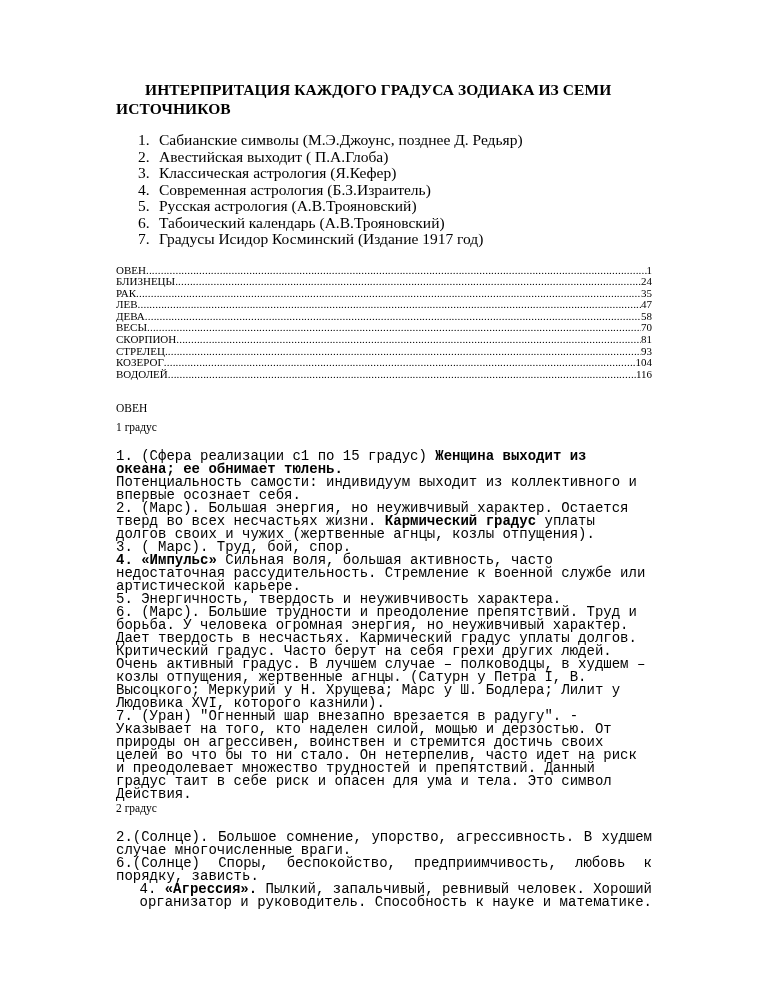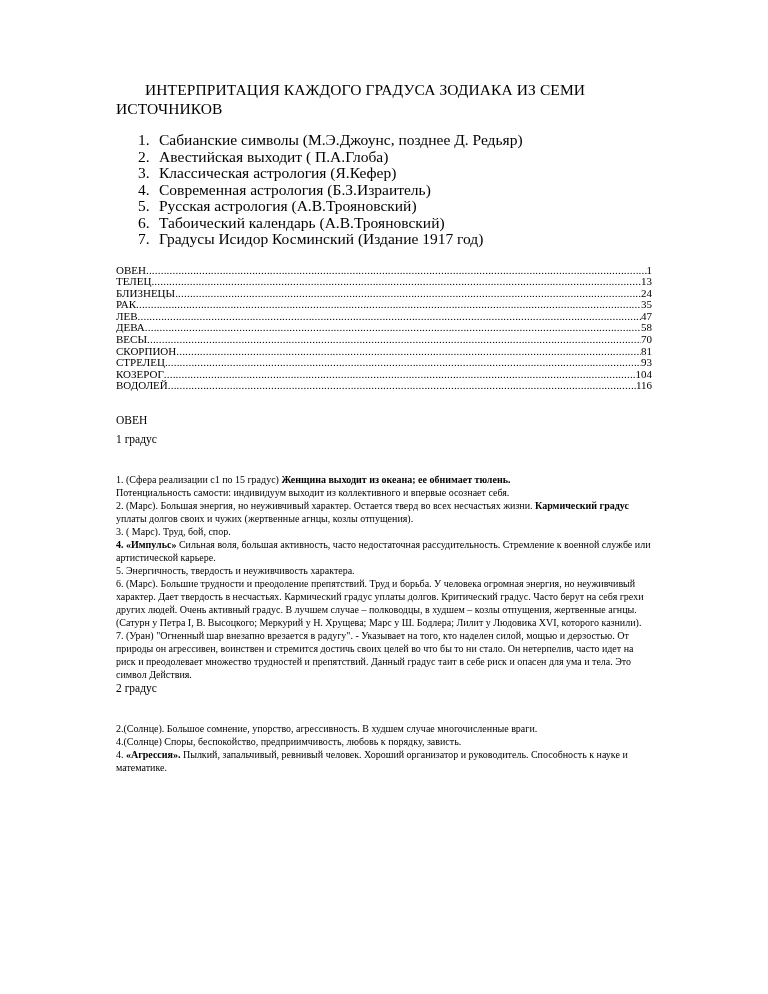--- a/index.html
+++ b/index.html
@@ -4,40 +4,40 @@
   <style>
     html, body { margin: 0; padding: 0; background: #ffffff; }
     body {
       width: 768px; height: 994px; overflow: hidden; position: relative;
       font-family: "Liberation Serif", "DejaVu Serif", serif;
       color: #000;
     }
     .page { position: absolute; left: 116px; top: 80px; width: 536px; }
     .title {
       font-size: 15.5px; line-height: 19px; margin: 0;
-      text-indent: 29px; font-weight: normal;
+      text-indent: 29px; font-weight: bold;
       letter-spacing: 0.1px;
     }
     .sources {
       list-style: none; margin: 14px 0 0 0; padding: 0;
       font-size: 15.5px; line-height: 16.5px;
     }
     .sources li { position: relative; padding-left: 43px; }
     .sources .num { position: absolute; left: 22px; top: 0; }
     .toc { margin-top: 17px; font-size: 11px; line-height: 11.6px; }
     .toc-row { display: flex; align-items: baseline; white-space: nowrap; overflow: hidden; }
     .toc-name { flex: 0 0 auto; }
     .toc-dots { flex: 1 1 auto; overflow: hidden; letter-spacing: 0.2px; }
     .toc-dots::after {
       content: "................................................................................................................................................................................................................";
     }
     .toc-page { flex: 0 0 auto; }
     .sec-heading { margin-top: 21px; font-size: 11.5px; line-height: 14px; }
     .degree-heading { margin-top: 5px; font-size: 11.5px; line-height: 14px; }
-    .para-block { margin-top: 27px; font-size: 10px; line-height: 13px; }
+    .para-block { margin-top: 16px; font-size: 14px; line-height: 13px; font-family: Liberation Mono, monospace; }
     .para-block p { margin: 0; }
     .justify p { text-align: justify; }
     b { font-weight: bold; }
   </style>
 </head>
 <body>
 
 <div class="page">
 
   <h1 class="title">ИНТЕРПРИТАЦИЯ КАЖДОГО ГРАДУСА ЗОДИАКА ИЗ СЕМИ ИСТОЧНИКОВ</h1>
@@ -50,25 +50,20 @@
     <li><span class="num">5.</span><span>Русская астрология (А.В.Трояновский)</span></li>
     <li><span class="num">6.</span><span>Табоический календарь (А.В.Трояновский)</span></li>
     <li><span class="num">7.</span><span>Градусы Исидор Косминский (Издание 1917 год)</span></li>
   </ol>
 
   <div class="toc">
     <div class="toc-row">
         <span class="toc-name">ОВЕН</span>
         <span class="toc-dots"></span>
         <span class="toc-page">1</span>
-      </div>
-    <div class="toc-row">
-        <span class="toc-name">ТЕЛЕЦ</span>
-        <span class="toc-dots"></span>
-        <span class="toc-page">13</span>
       </div>
     <div class="toc-row">
         <span class="toc-name">БЛИЗНЕЦЫ</span>
         <span class="toc-dots"></span>
         <span class="toc-page">24</span>
       </div>
     <div class="toc-row">
         <span class="toc-name">РАК</span>
         <span class="toc-dots"></span>
         <span class="toc-page">35</span>
@@ -120,17 +115,17 @@
     <p><b>4</b><b>. «Импульс»</b><span> Сильная воля, большая активность, часто недостаточная рассудительность. Стремление к военной службе или артистической карьере.</span></p>
     <p>5. Энергичность, твердость и неуживчивость характера.</p>
     <p>6. (Марс). Большие трудности и преодоление препятствий. Труд и борьба. У человека огромная энергия, но неуживчивый характер. Дает твердость в несчастьях. Кармический градус уплаты долгов. Критический градус. Часто берут на себя грехи других людей. Очень активный градус. В лучшем случае – полководцы, в худшем – козлы отпущения, жертвенные агнцы. (Сатурн у Петра I, В. Высоцкого; Меркурий у Н. Хрущева; Марс у Ш. Бодлера; Лилит у Людовика XVI, которого казнили).</p>
     <p>7. (Уран) "Огненный шар внезапно врезается в радугу". - Указывает на того, кто наделен силой, мощью и дерзостью. От природы он агрессивен, воинствен и стремится достичь своих целей во что бы то ни стало. Он нетерпелив, часто идет на риск и преодолевает множество трудностей и препятствий. Данный градус таит в себе риск и опасен для ума и тела. Это символ Действия.</p>
   </div>
 
   <div class="degree-heading" style="margin-top:0">2 градус</div>
 
   <div class="para-block justify">
     <p>2.(Солнце). Большое сомнение, упорство, агрессивность. В худшем случае многочисленные враги.</p>
-    <p>4.(Солнце) Споры, беспокойство, предприимчивость, любовь к порядку, зависть.</p>
-    <p style="text-align:left"><span>4. </span><b>«Агрессия».</b><span> Пылкий, запальчивый, ревнивый человек. Хороший организатор и руководитель. Способность к науке и математике.</span></p>
+    <p>6.(Солнце) Споры, беспокойство, предприимчивость, любовь к порядку, зависть.</p>
+    <p style="text-align:right"><span>4. </span><b>«Агрессия».</b><span> Пылкий, запальчивый, ревнивый человек. Хороший организатор и руководитель. Способность к науке и математике.</span></p>
   </div>
 
 </div>
 
 </body></html>

